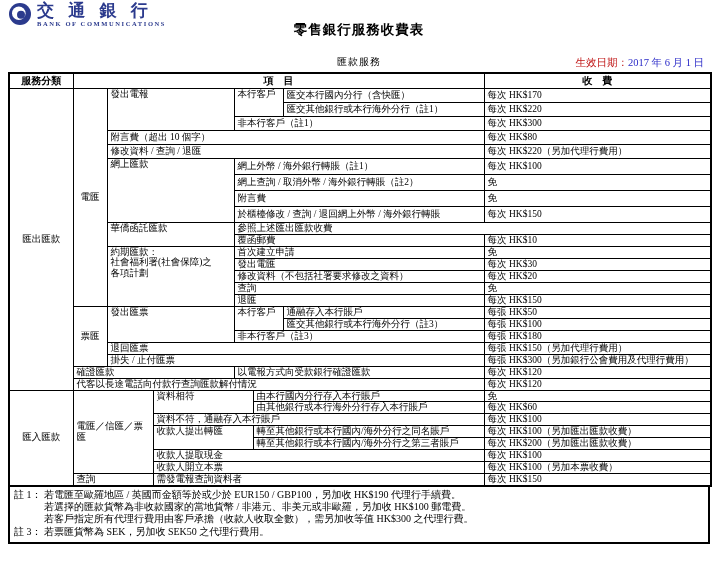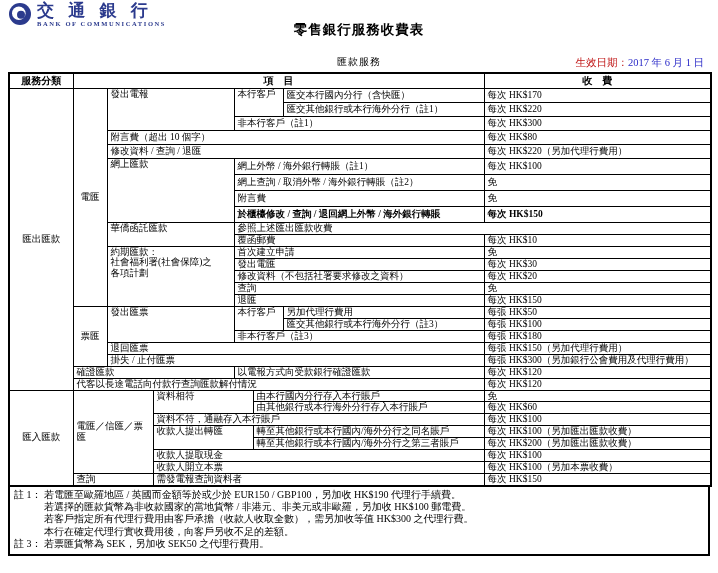--- a/index.html
+++ b/index.html
@@ -113,21 +113,21 @@
           <td>每次 HK$100</td>
         </tr>
         <tr style="height: 16px;">
           <td colspan="3">網上查詢 / 取消外幣 / 海外銀行轉賬（註2）</td>
           <td>免</td>
         </tr>
         <tr style="height: 16px;">
           <td colspan="3">附言費</td>
           <td>免</td>
         </tr>
-        <tr style="height: 16px; font-weight: bold;">
+        <tr style="height: 16px;">
           <td colspan="3">於櫃檯修改 / 查詢 / 退回網上外幣 / 海外銀行轉賬</td>
           <td>每次 HK$150</td>
         </tr>
         <tr style="height: 12px;">
           <td colspan="2" rowspan="2" class="vt">華僑函託匯款</td>
           <td colspan="4">參照上述匯出匯款收費</td>
         </tr>
         <tr style="height: 12px;">
           <td colspan="3">覆函郵費</td>
           <td>每次 HK$10</td>
@@ -152,21 +152,21 @@
           <td>免</td>
         </tr>
         <tr style="height: 12px;">
           <td colspan="3">退匯</td>
           <td>每次 HK$150</td>
         </tr>
         <tr style="height: 12px;">
           <td rowspan="5" class="ac">票匯</td>
           <td colspan="2" rowspan="3" class="vt">發出匯票</td>
           <td colspan="2" rowspan="2" class="vt">本行客戶</td>
-          <td>另加代理行費用</td>
+          <td>通融存入本行賬戶</td>
           <td>每張 HK$50</td>
         </tr>
         <tr style="height: 12px;">
           <td>匯交其他銀行或本行海外分行（註3）</td>
           <td>每張 HK$100</td>
         </tr>
         <tr style="height: 12px;">
           <td colspan="3">非本行客戶（註3）</td>
           <td>每張 HK$180</td>
         </tr>
@@ -234,22 +234,18 @@
       </div>
       <div class="note-line">
         <span class="note-label"></span>
         <span class="note-text">若選擇的匯款貨幣為非收款國家的當地貨幣 / 非港元、非美元或非歐羅，另加收 HK$100 郵電費。</span>
       </div>
       <div class="note-line">
         <span class="note-label"></span>
         <span class="note-text">若客戶指定所有代理行費用由客戶承擔（收款人收取全數），需另加收等值 HK$300 之代理行費。</span>
       </div>
       <div class="note-line">
-        <span class="note-label"></span>
-        <span class="note-text">本行在確定代理行實收費用後，向客戶另收不足的差額。</span>
-      </div>
-      <div class="note-line">
         <span class="note-label">註 3：</span>
         <span class="note-text">若票匯貨幣為 SEK，另加收 SEK50 之代理行費用。</span>
       </div>
     </div>
 
 </div>
 
 </body></html>

